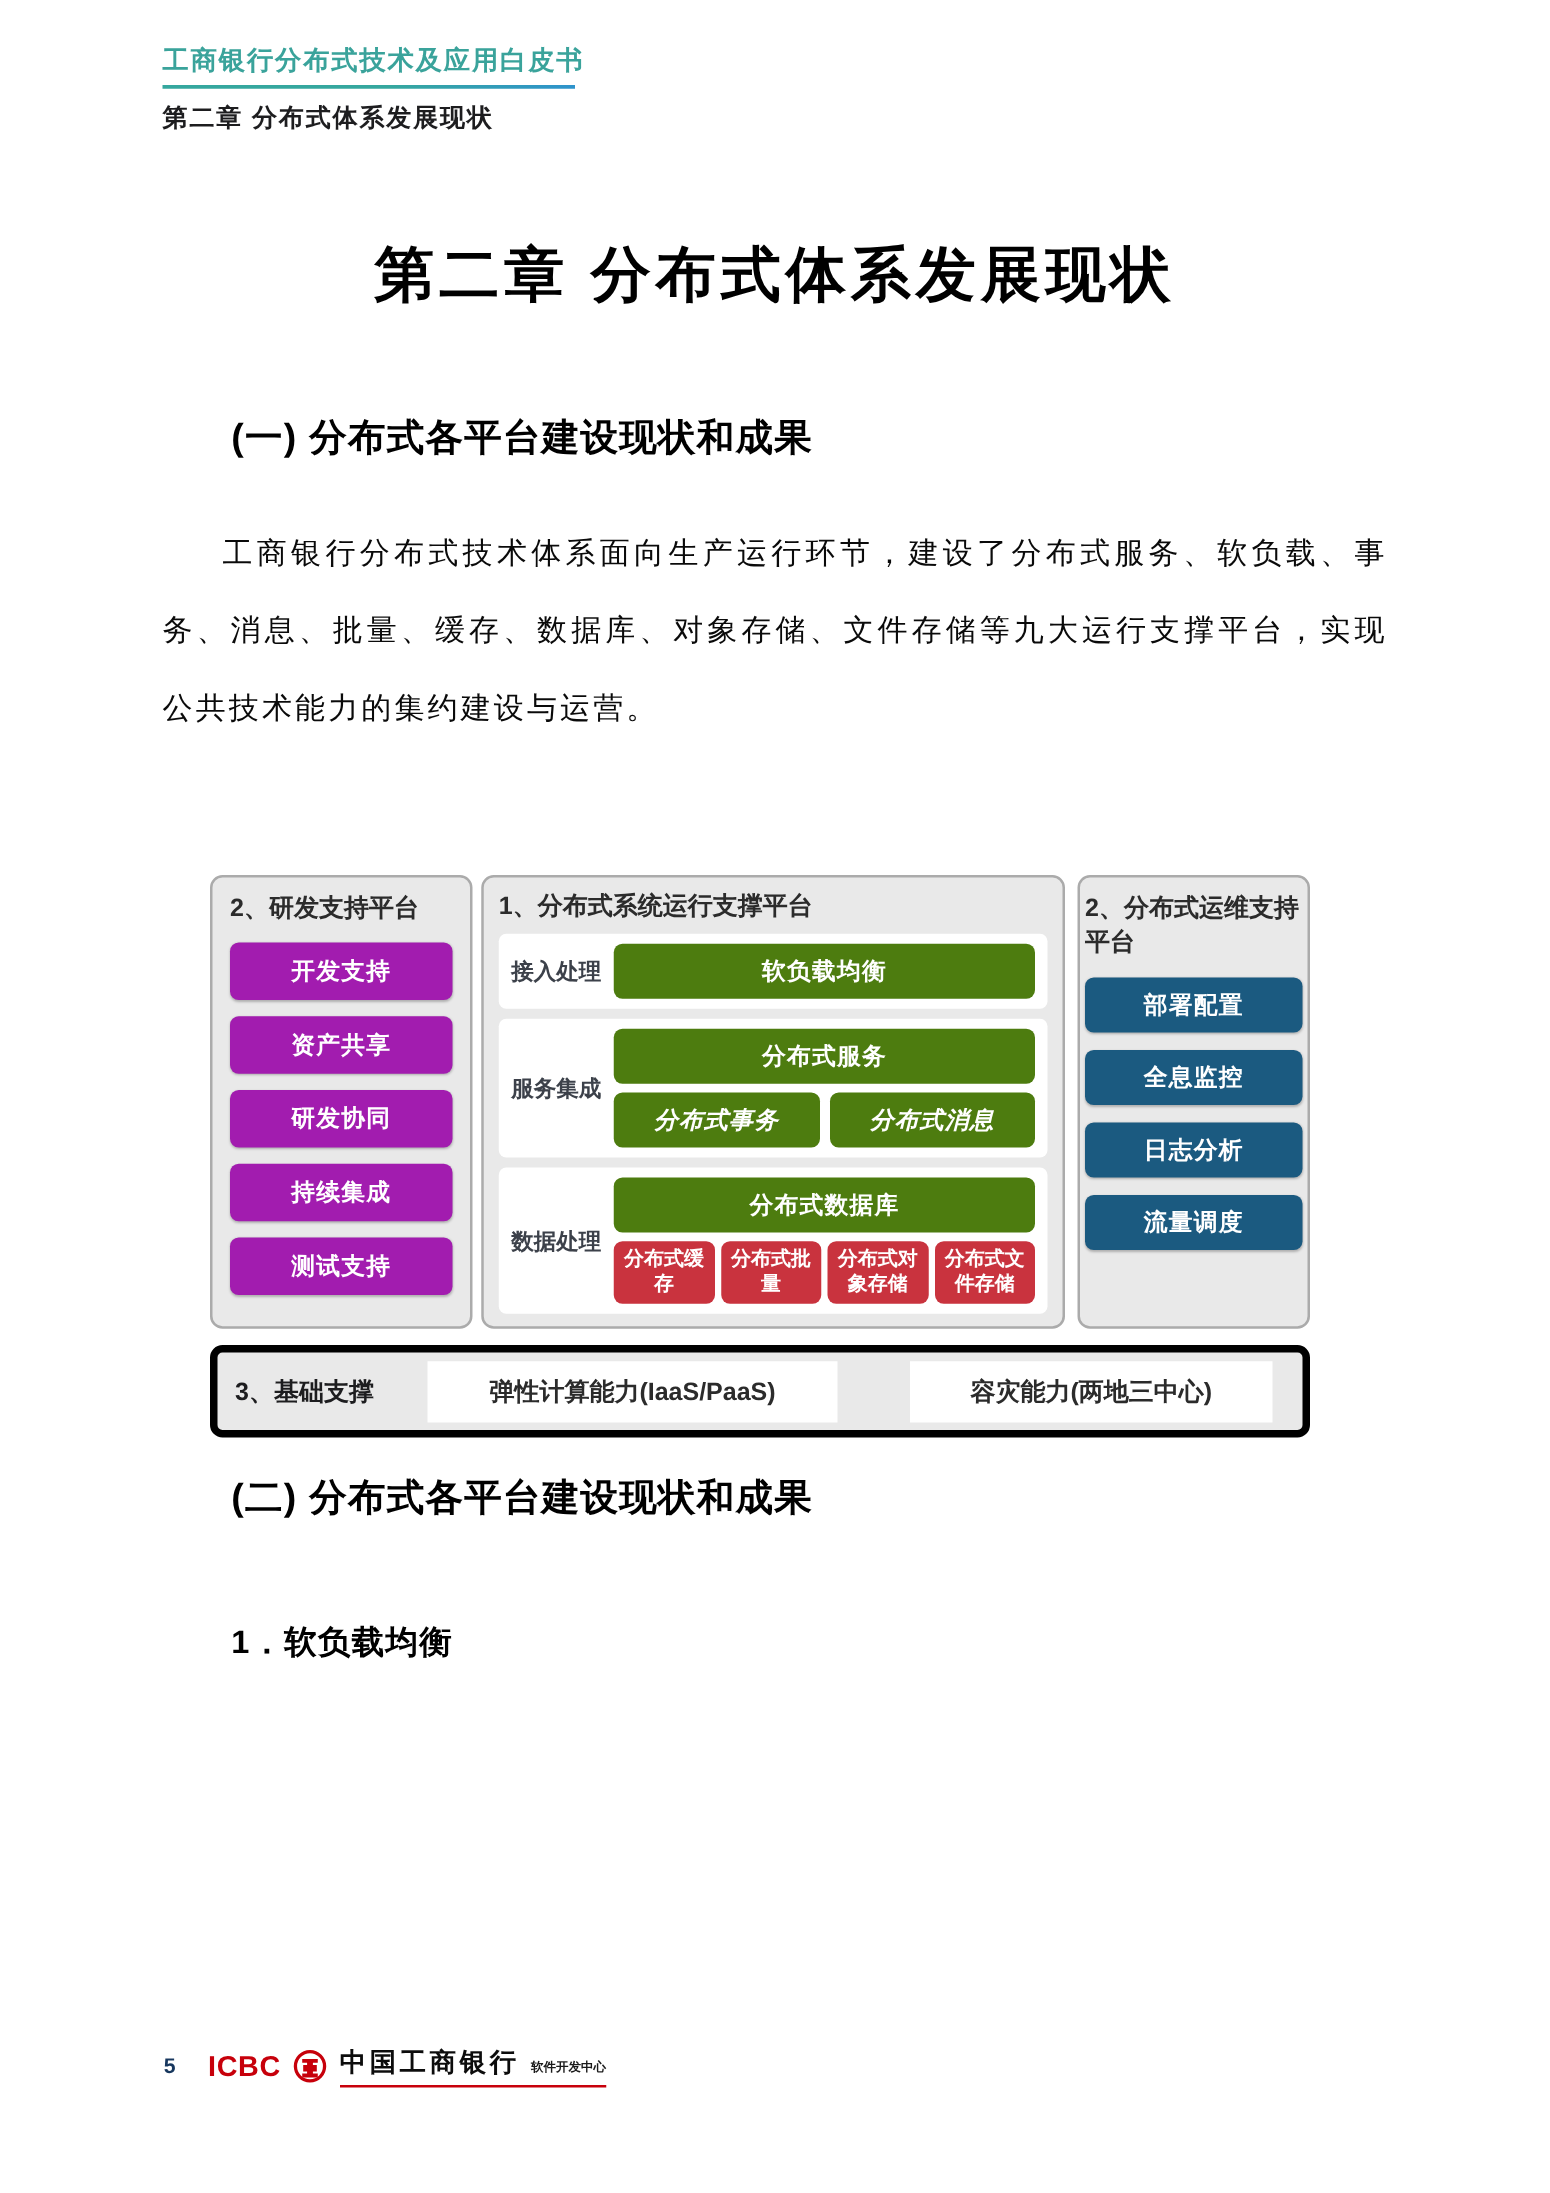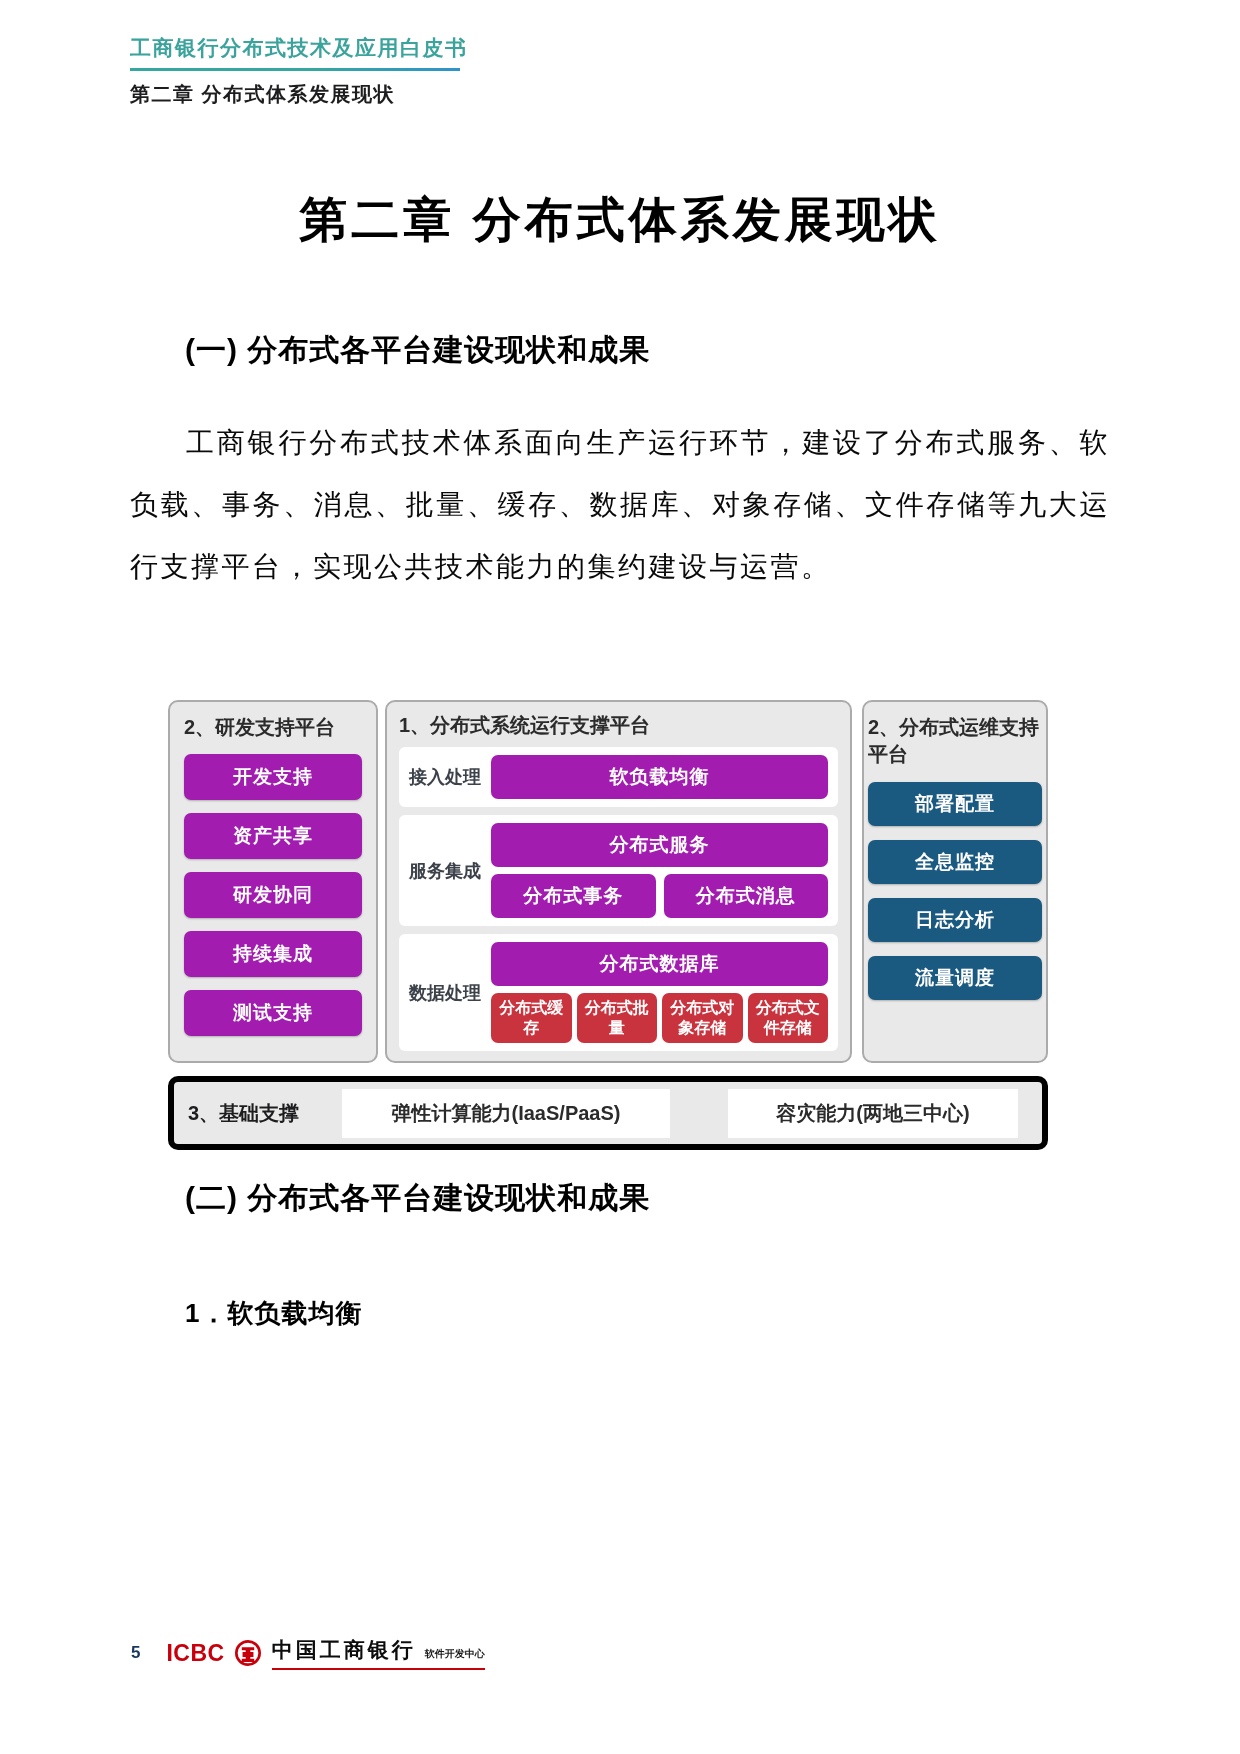--- a/index.html
+++ b/index.html
@@ -17,21 +17,21 @@
 
   
   .main-title { position:absolute; top:188px; left:0; width:100%; text-align:center;
     font-size:48px; font-weight:bold; color:#000; letter-spacing:4px; }
 
   .sec-heading { position:absolute; left:185px; font-size:30px; font-weight:bold; color:#000; letter-spacing:1px; }
   .sec1 { top:330px; }
   .sec2 { top:1178px; }
   .sub-heading { position:absolute; left:185px; top:1296px; font-size:26px; font-weight:bold; color:#000; letter-spacing:1px; }
 
-  .para { position:absolute; left:130px; width:980px; font-size:28px; line-height:62px;
+  .para { position:absolute; left:130px; width:980px; font-size:24px; line-height:62px;
     color:#0a0a0a; text-align:justify; text-indent:2em; letter-spacing:2.5px;
     font-family:"Liberation Serif", serif; }
   .para1 { top:412px; }
   .para2 { top:1366px; }
 
   
   .diagram { position:absolute; left:168px; top:700px; width:880px; }
   .diag-top { display:flex; align-items:stretch; }
   .panel { background:#e9e9e9; border:2px solid #ababab; border-radius:10px; box-sizing:border-box; }
   .panel-dev { width:210px; padding:12px 14px; }
@@ -40,23 +40,23 @@
   .panel-title { font-size:20px; font-weight:bold; color:#2b2b2b; line-height:27px; }
 
   .dev-btn { background:#a21caf; color:#fff; font-weight:bold; font-size:19px; text-align:center;
     border-radius:7px; padding:10px 0; margin-top:13px; letter-spacing:1px;
     box-shadow:0 1px 2px rgba(0,0,0,.25); }
 
   .run-row { background:#ffffff; border-radius:6px; display:flex; align-items:center;
     padding:8px 10px; margin-top:8px; }
   .run-label { width:82px; font-size:18px; font-weight:bold; color:#3c414a; flex:none; }
   .run-btns { flex:1; display:flex; flex-direction:column; gap:7px; }
-  .red-btn { background:#a21caf; color:#fff; font-weight:bold; text-align:center;
+  .red-btn { background:#4d7c0f; color:#fff; font-weight:bold; text-align:center;
     border-radius:7px; font-size:19px; padding:9px 0; letter-spacing:1px; }
-  .red-row { display:flex; gap:8px; }
+  .red-row { display:flex; gap:8px;font-style:italic; }
   .red-row .red-btn { flex:1; }
   .red-row-sm { display:flex; gap:5px; }
   .red-sm { flex:1; background:#c9333e; color:#fff; font-weight:bold; border-radius:7px;
     font-size:16px; line-height:20px; min-height:50px; display:flex; align-items:center;
     justify-content:center; text-align:center; padding:3px 2px; box-sizing:border-box; }
 
   .ops-btn { background:#1b5a80; color:#fff; font-weight:bold; font-size:19px; text-align:center;
     border-radius:7px; padding:9px 0; margin-top:14px; letter-spacing:1px;
     box-shadow:0 1px 2px rgba(0,0,0,.25); }
   .panel-ops .panel-title { margin-bottom:8px; }

